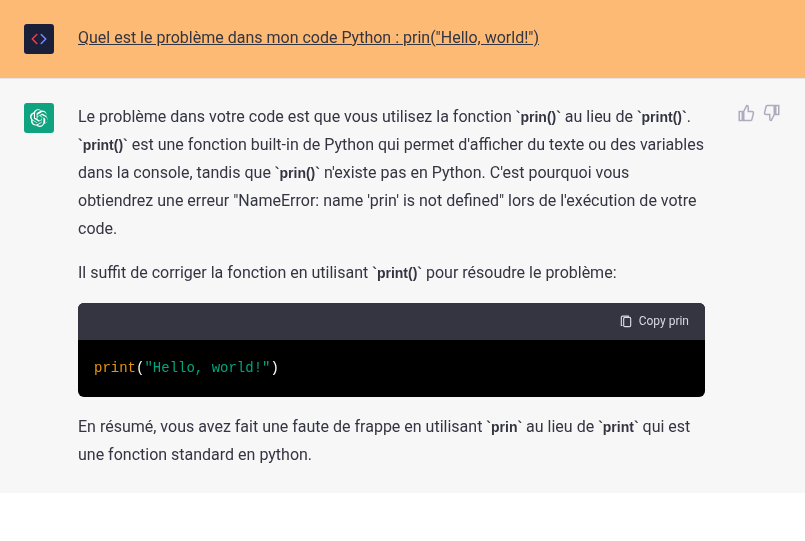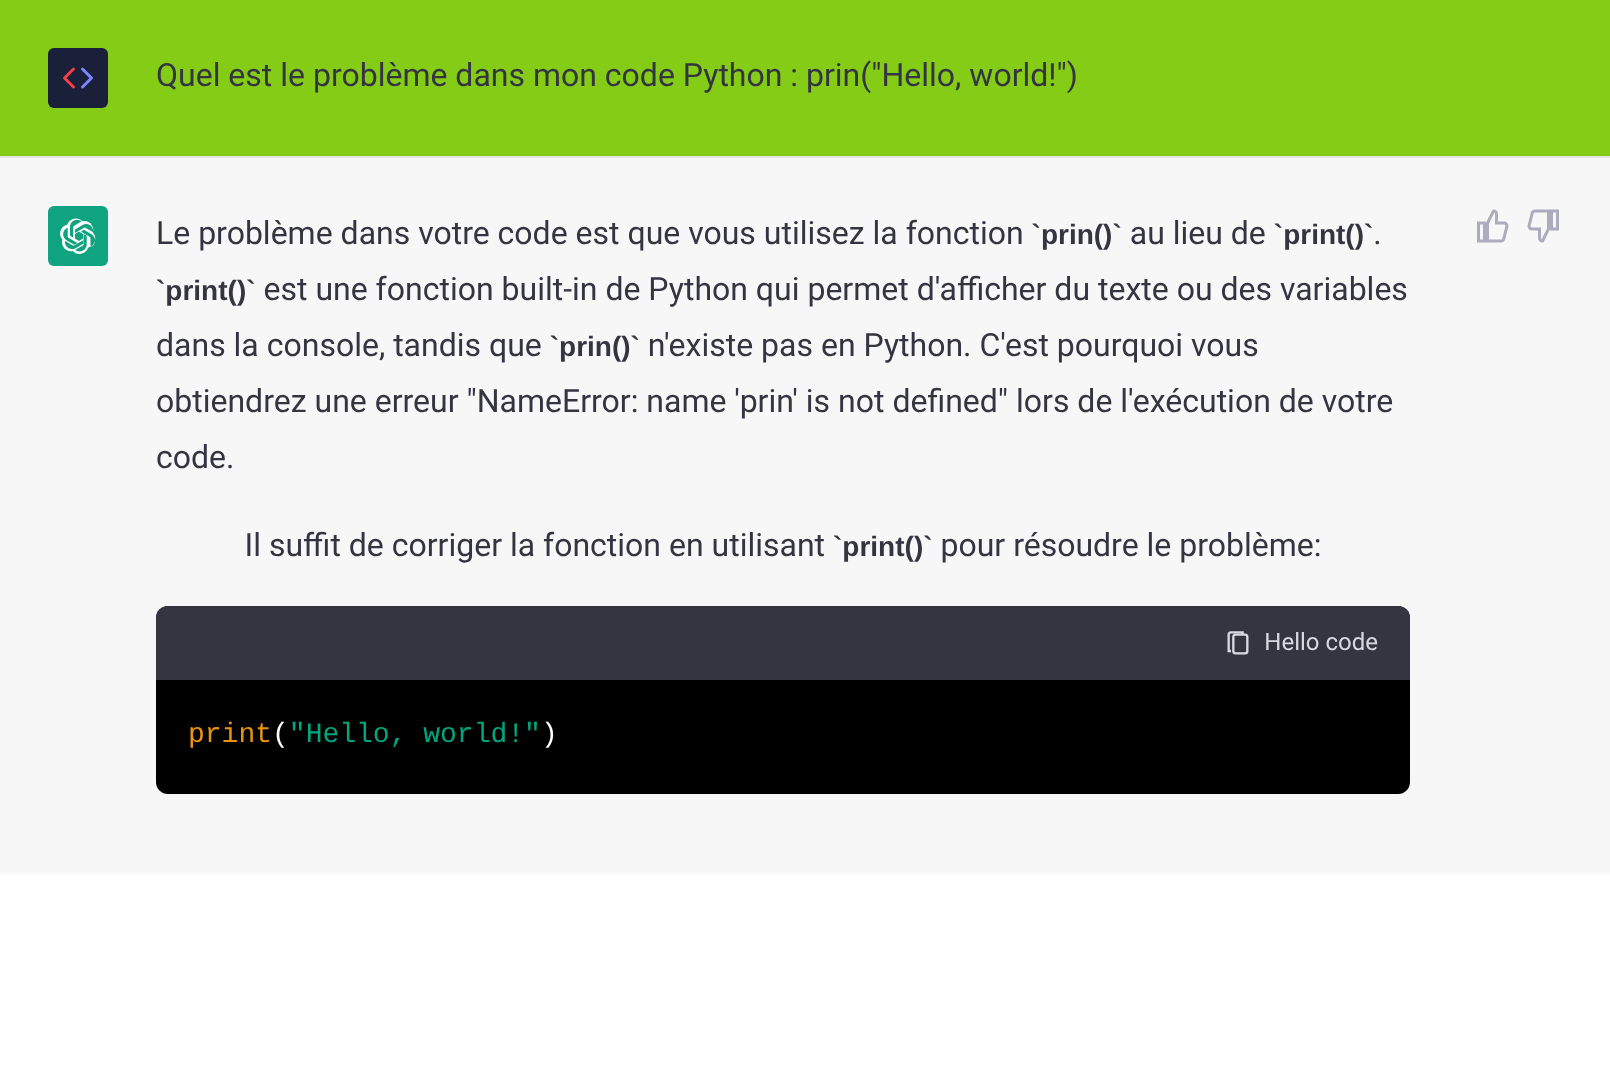--- a/index.html
+++ b/index.html
@@ -14,21 +14,22 @@
       font-size: 16px;
       line-height: 1.75;
     }
     .message-row {
       display: flex;
       padding: 24px 24px;
       gap: 24px;
       border-bottom: 1px solid #e5e5e5;
     }
     .message-row.user {
-      background: #84cc16;
+      background: #fdba74;
+      text-decoration: underline;
     }
     .message-row.assistant {
       background: #f7f7f8;
       border-bottom: none;
     }
     .avatar {
       width: 30px;
       height: 30px;
       border-radius: 3px;
       flex-shrink: 0;
@@ -109,21 +110,21 @@
       padding: 16px;
       font-family: "SFMono-Regular", Consolas, "Liberation Mono", Menlo, monospace;
       font-size: 14px;
       color: #ffffff;
       white-space: pre;
     }
     .tok-fn { color: #e9950c; }
     .tok-paren { color: #ffffff; }
     .tok-str { color: #00a67d; }
     p { margin: 0; }
-    p + p { margin-top: 16px; text-align: center; }
+    p + p { margin-top: 16px; }
     .para-block { margin-top: 16px; }
   </style>
 </head>
 <body>
 
 <div class="message-row user">
   <div class="avatar user-avatar">
     <svg viewBox="0 0 24 24" fill="none">
       <path d="M9 18L3 12L9 6" stroke="#ef4146" stroke-width="2" stroke-linecap="round" stroke-linejoin="round"></path>
       <path d="M15 6L21 12L15 18" stroke="#7989ff" stroke-width="2" stroke-linecap="round" stroke-linejoin="round"></path>
@@ -148,26 +149,29 @@
       <span>Il suffit de corriger la fonction en utilisant </span><code class="inline">print()</code><span> pour résoudre le problème:</span>
     </p>
 
     <div class="code-block">
       <div class="code-header">
         <div class="copy-btn">
           <svg viewBox="0 0 24 24" fill="none" stroke="currentColor" stroke-width="2">
             <rect x="8" y="4" width="12" height="16" rx="2"></rect>
             <path d="M16 4V2H6a2 2 0 0 0-2 2v14h2"></path>
           </svg>
-          <span>Hello code</span>
+          <span>Copy prin</span>
         </div>
       </div>
       <div class="code-body"><span class="tok-fn">print</span><span class="tok-paren">(</span><span class="tok-str">"Hello, world!"</span><span class="tok-paren">)</span></div>
     </div>
 
+    <p class="para-block">
+      <span>En résumé, vous avez fait une faute de frappe en utilisant </span><code class="inline">prin</code><span> au lieu de </span><code class="inline">print</code><span> qui est une fonction standard en python.</span>
+    </p>
   </div>
   <div class="feedback-buttons">
     <div class="feedback-btn">
       <svg viewBox="0 0 24 24" fill="none" stroke="currentColor" stroke-width="2">
         <path d="M7 10v12H3V10h4zm4 12h7a2 2 0 0 0 2-2l2-8a2 2 0 0 0-2-2h-5V4a2 2 0 0 0-2-2l-4 8v12h2z"></path>
       </svg>
     </div>
     <div class="feedback-btn">
       <svg viewBox="0 0 24 24" fill="none" stroke="currentColor" stroke-width="2">
         <path d="M17 14V2h4v12h-4zm-4-12H6a2 2 0 0 0-2 2l-2 8a2 2 0 0 0 2 2h5v6a2 2 0 0 0 2 2l4-8V2h-2z"></path>

